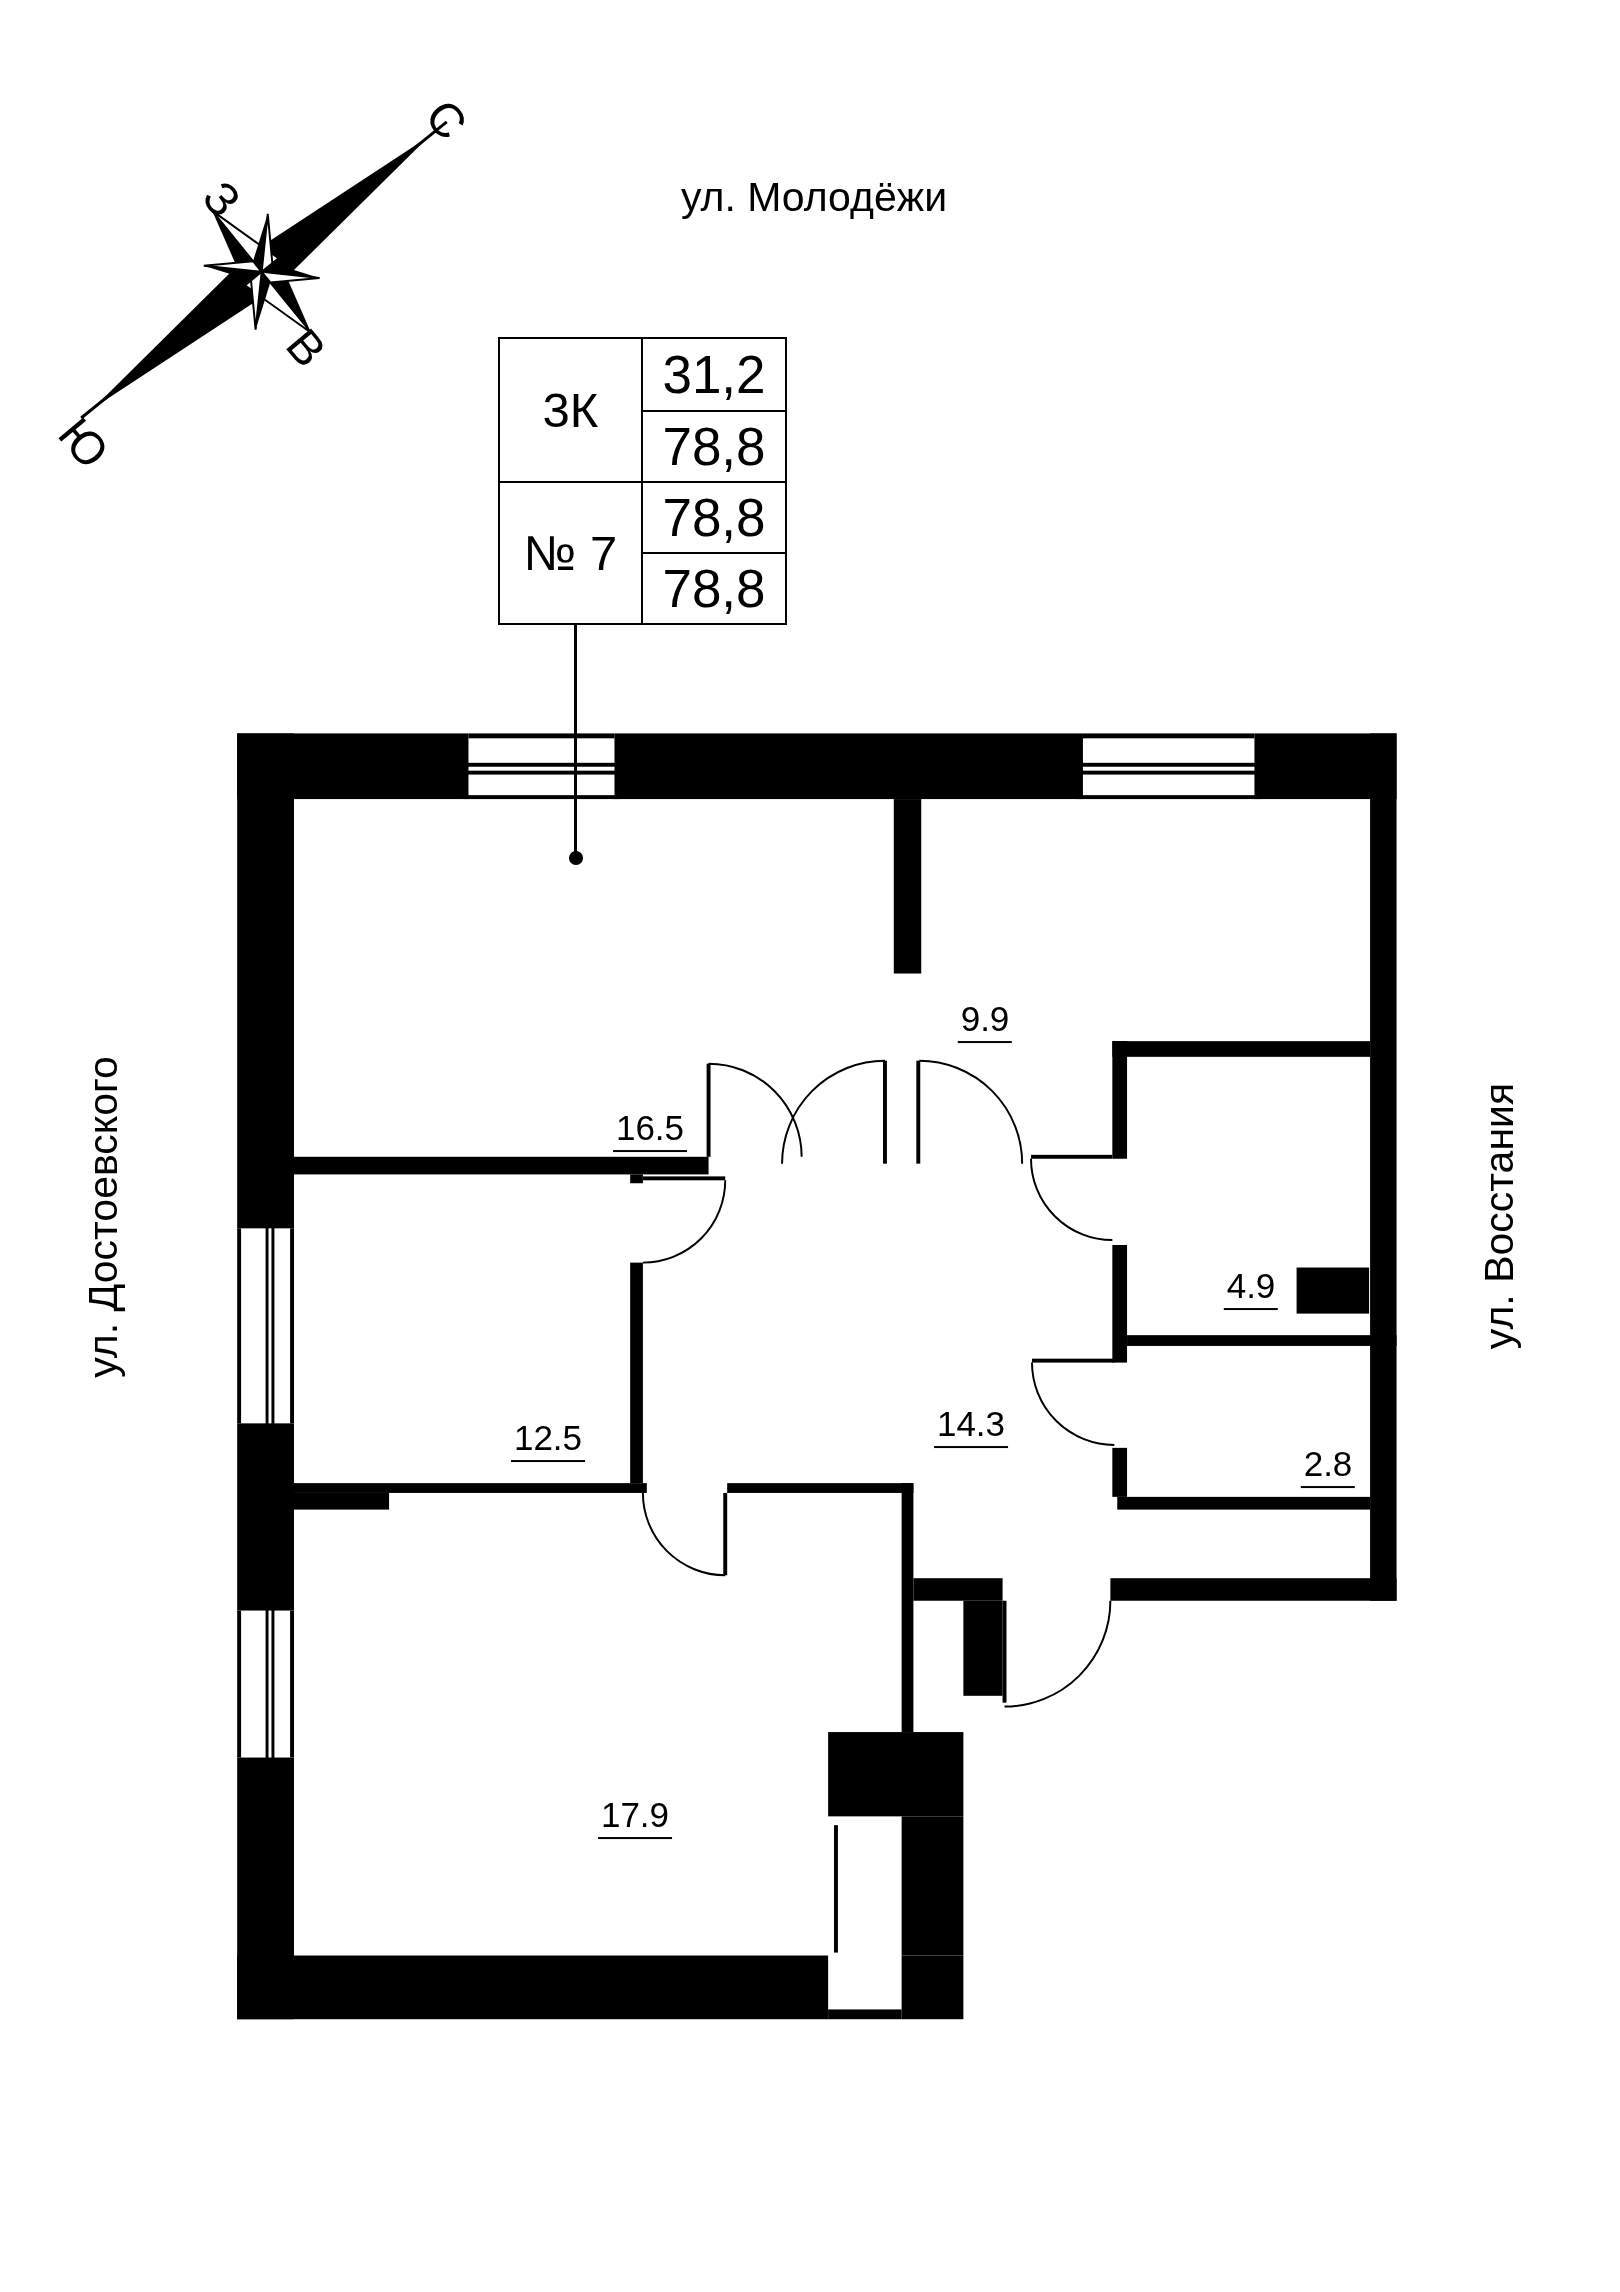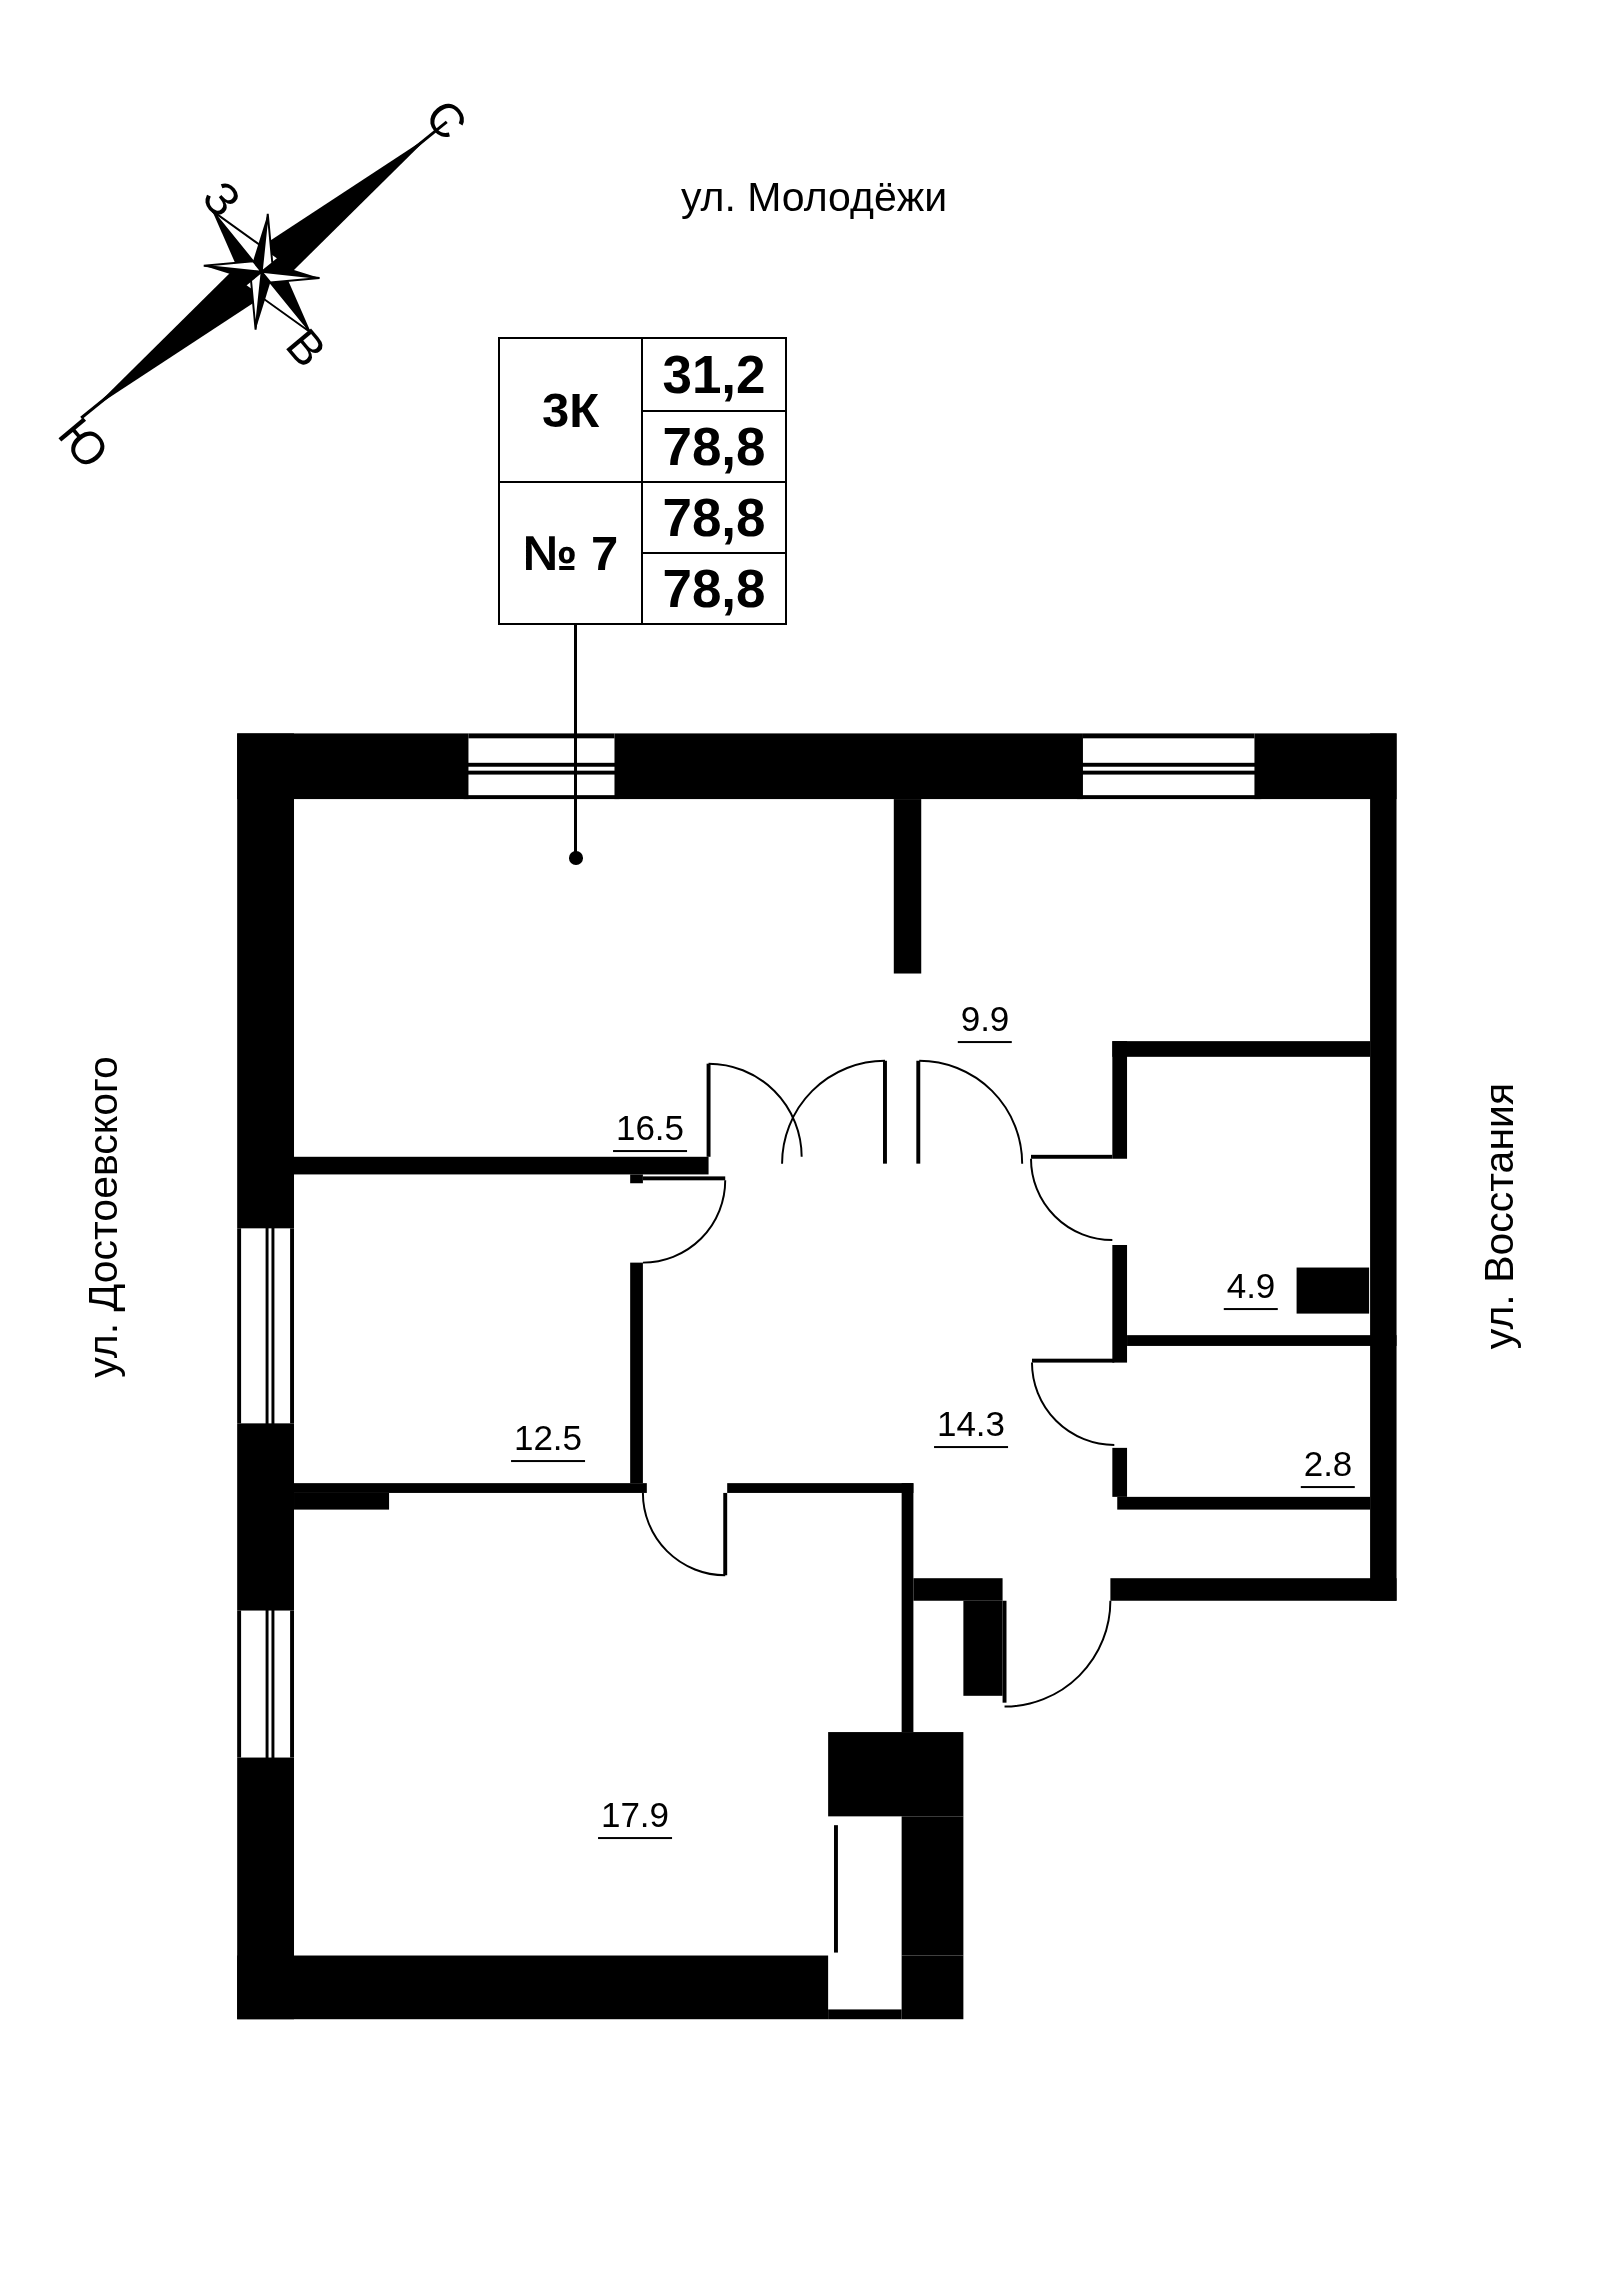--- a/index.html
+++ b/index.html
@@ -14,21 +14,21 @@
   }
   .street.vert{transform:translate(-50%,-50%) rotate(-90deg);}
   .room-label{
     position:absolute;font-size:35px;line-height:1;
     transform:translate(-50%,-50%);
     border-bottom:2.9px solid #000;padding:0 2.9px 4.9px 2.9px;
   }
   .plan-table{
     position:absolute;left:498px;top:337px;width:289px;height:288px;
     border:2.9px solid #000;box-sizing:border-box;
-    display:grid;grid-template-columns:143px 1fr;grid-template-rows:repeat(4,1fr);font-weight:bold;
+    display:grid;grid-template-columns:143px 1fr;grid-template-rows:repeat(4,1fr);
   }
   .plan-table div{display:flex;align-items:center;justify-content:center;box-sizing:border-box;}
   .pt-left{grid-column:1;grid-row:span 2;border-right:2.9px solid #000;font-size:49px;}
   .pt-left.second{border-top:2.9px solid #000;}
   .pt-val{grid-column:2;font-size:53px;}
   .pt-val.bt{border-top:2.9px solid #000;}
   .leader{position:absolute;left:574px;top:625px;width:2.9px;height:229px;background:#000;}
   .leader-dot{position:absolute;left:569px;top:851px;width:13.7px;height:13.7px;border-radius:50%;background:#000;}
   svg text{font-family:"Liberation Sans",sans-serif;}
 </style>

